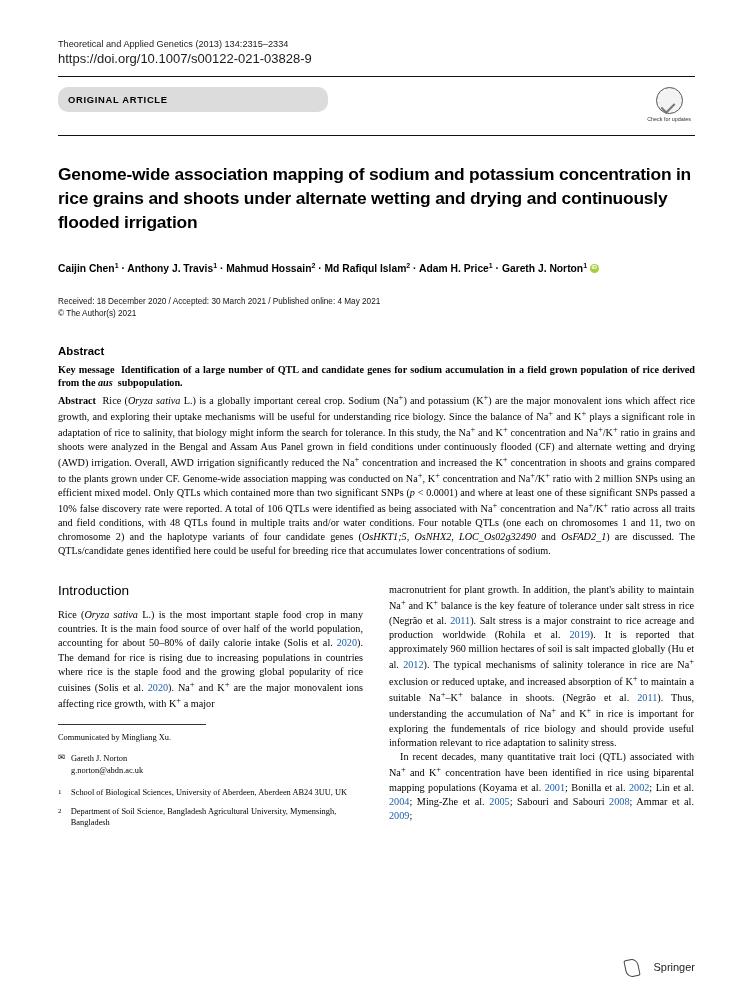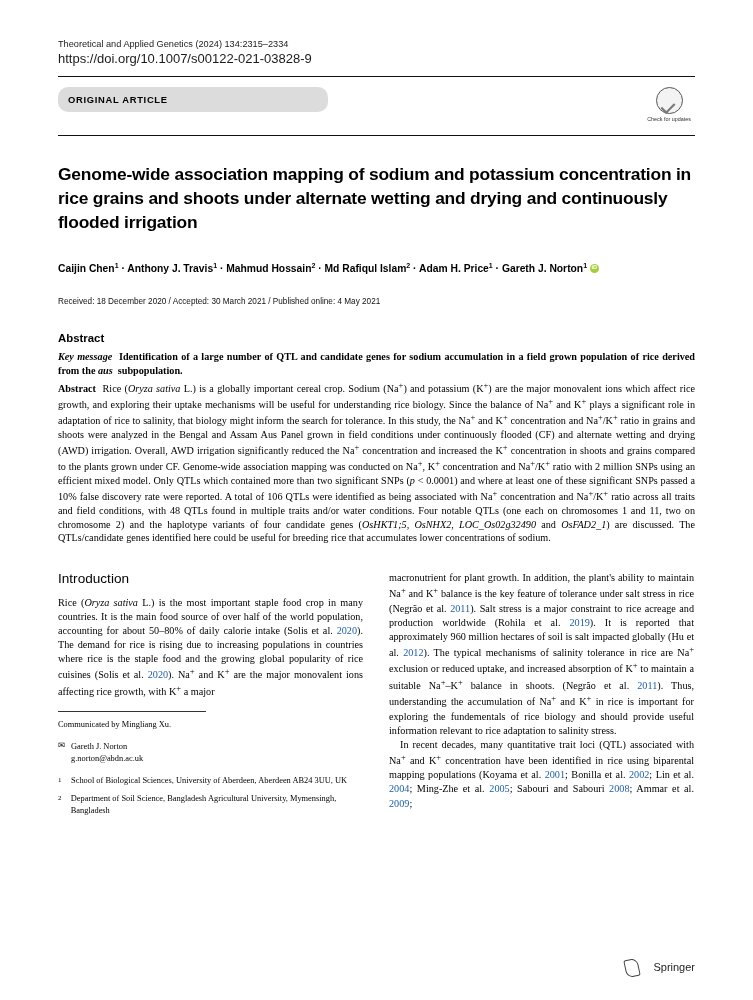--- a/index.html
+++ b/index.html
@@ -125,21 +125,21 @@
     margin: 24px 0 6px 0;
   }
   .abstract {
     font-size: 10.2px;
     line-height: 1.345;
     text-align: justify;
     color: #000;
   }
   .abstract p { margin: 0; }
   .keymsg { font-weight: bold; }
-  .keymsg .kmlabel { font-style: italic; font-weight: bold; }
+  .keymsg .kmlabel { font-weight: bold; }
   .abs-body { margin-top: 2px !important; }
   .abs-body .lbl { font-weight: bold; }
   i { font-style: italic; }
 
   .columns {
     display: flex;
     gap: 26px;
     margin-top: 26px;
   }
   .col { width: 305px; }
@@ -195,21 +195,21 @@
     border: 1.3px solid #444;
     border-radius: 2px 7px 2px 7px;
     transform: rotate(-12deg);
   }
 </style>
 </head>
 <body>
 
 <div class="page">
 
-  <div class="journal-line">Theoretical and Applied Genetics (2024) 134:2315–2334</div>
+  <div class="journal-line">Theoretical and Applied Genetics (2013) 134:2315–2334</div>
   <div class="doi">https://doi.org/10.1007/s00122-021-03828-9</div>
 
   <div class="rule-top"></div>
 
   <div class="artrow">
     <div class="article-type">ORIGINAL ARTICLE</div>
     <div class="crossmark">
       <div class="cm-circle"></div>
       <div>Check for updates</div>
     </div>
@@ -218,20 +218,21 @@
   <div class="rule-mid"></div>
 
   <h1 class="title">Genome-wide association mapping of sodium and potassium concentration in rice grains and shoots under alternate wetting and drying and continuously flooded irrigation</h1>
 
   <div class="authors">
     <span>Caijin Chen<sup>1</sup> · Anthony J. Travis<sup>1</sup> · Mahmud Hossain<sup>2</sup> · Md Rafiqul Islam<sup>2</sup> · Adam H. Price<sup>1</sup> · Gareth J. Norton<sup>1</sup></span><span class="orcid"></span>
   </div>
 
   <div class="dates">
     <div>Received: 18 December 2020 / Accepted: 30 March 2021 / Published online: 4 May 2021</div>
+    <div>© The Author(s) 2021</div>
   </div>
 
   <h2 class="sec">Abstract</h2>
 
   <div class="abstract">
     <p class="keymsg"><span class="kmlabel">Key message</span>&nbsp; Identification of a large number of QTL and candidate genes for sodium accumulation in a field grown population of rice derived from the <i>aus</i>&nbsp; subpopulation.</p>
     <p class="abs-body"><span class="lbl">Abstract</span>&nbsp; Rice (<i>Oryza sativa</i> L.) is a globally important cereal crop. Sodium (Na<sup>+</sup>) and potassium (K<sup>+</sup>) are the major monovalent ions which affect rice growth, and exploring their uptake mechanisms will be useful for understanding rice biology. Since the balance of Na<sup>+</sup> and K<sup>+</sup> plays a significant role in adaptation of rice to salinity, that biology might inform the search for tolerance. In this study, the Na<sup>+</sup> and K<sup>+</sup> concentration and Na<sup>+</sup>/K<sup>+</sup> ratio in grains and shoots were analyzed in the Bengal and Assam Aus Panel grown in field conditions under continuously flooded (CF) and alternate wetting and drying (AWD) irrigation. Overall, AWD irrigation significantly reduced the Na<sup>+</sup> concentration and increased the K<sup>+</sup> concentration in shoots and grains compared to the plants grown under CF. Genome-wide association mapping was conducted on Na<sup>+</sup>, K<sup>+</sup> concentration and Na<sup>+</sup>/K<sup>+</sup> ratio with 2 million SNPs using an efficient mixed model. Only QTLs which contained more than two significant SNPs (<i>p</i> &lt; 0.0001) and where at least one of these significant SNPs passed a 10% false discovery rate were reported. A total of 106 QTLs were identified as being associated with Na<sup>+</sup> concentration and Na<sup>+</sup>/K<sup>+</sup> ratio across all traits and field conditions, with 48 QTLs found in multiple traits and/or water conditions. Four notable QTLs (one each on chromosomes 1 and 11, two on chromosome 2) and the haplotype variants of four candidate genes (<i>OsHKT1;5</i>, <i>OsNHX2</i>, <i>LOC_Os02g32490</i> and <i>OsFAD2_1</i>) are discussed. The QTLs/candidate genes identified here could be useful for breeding rice that accumulates lower concentrations of sodium.</p>
   </div>
 
   <div class="columns">

